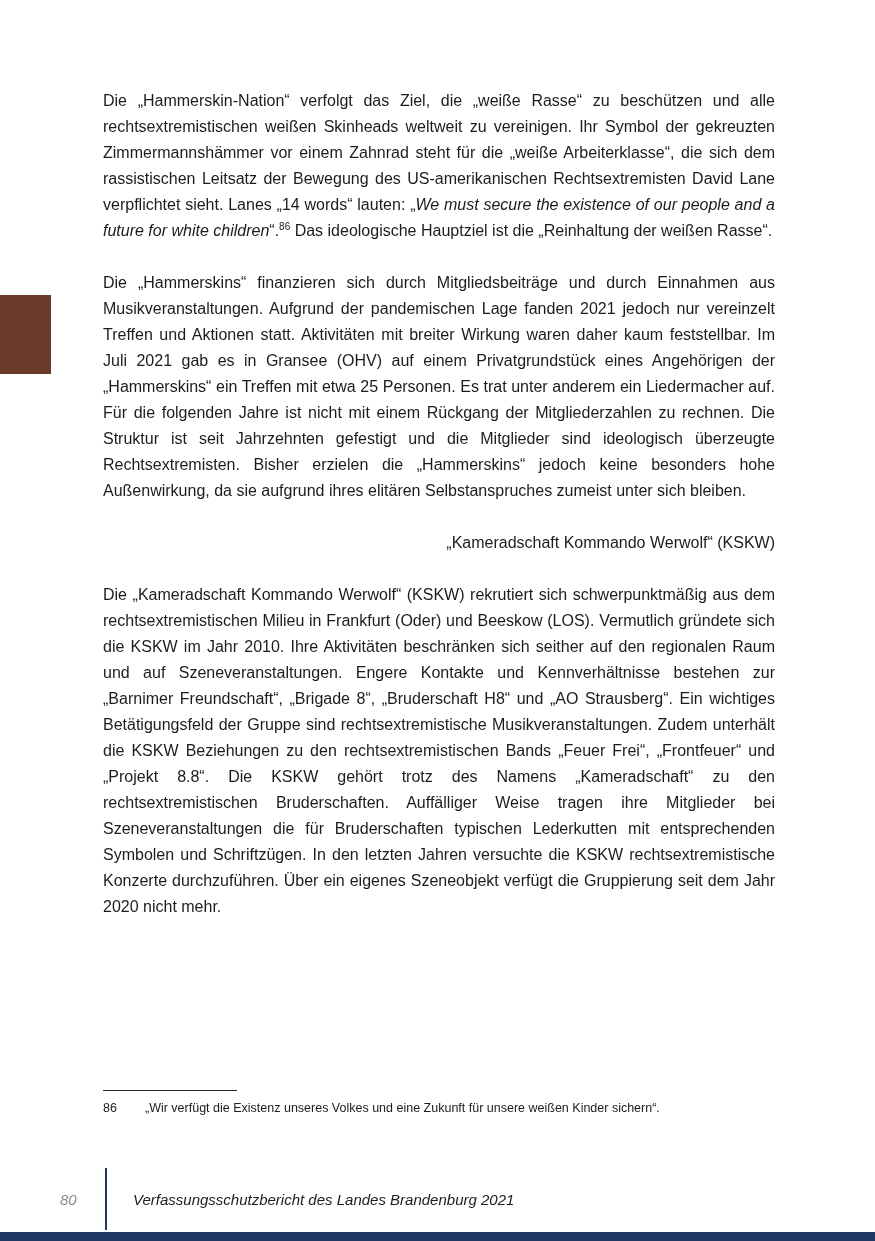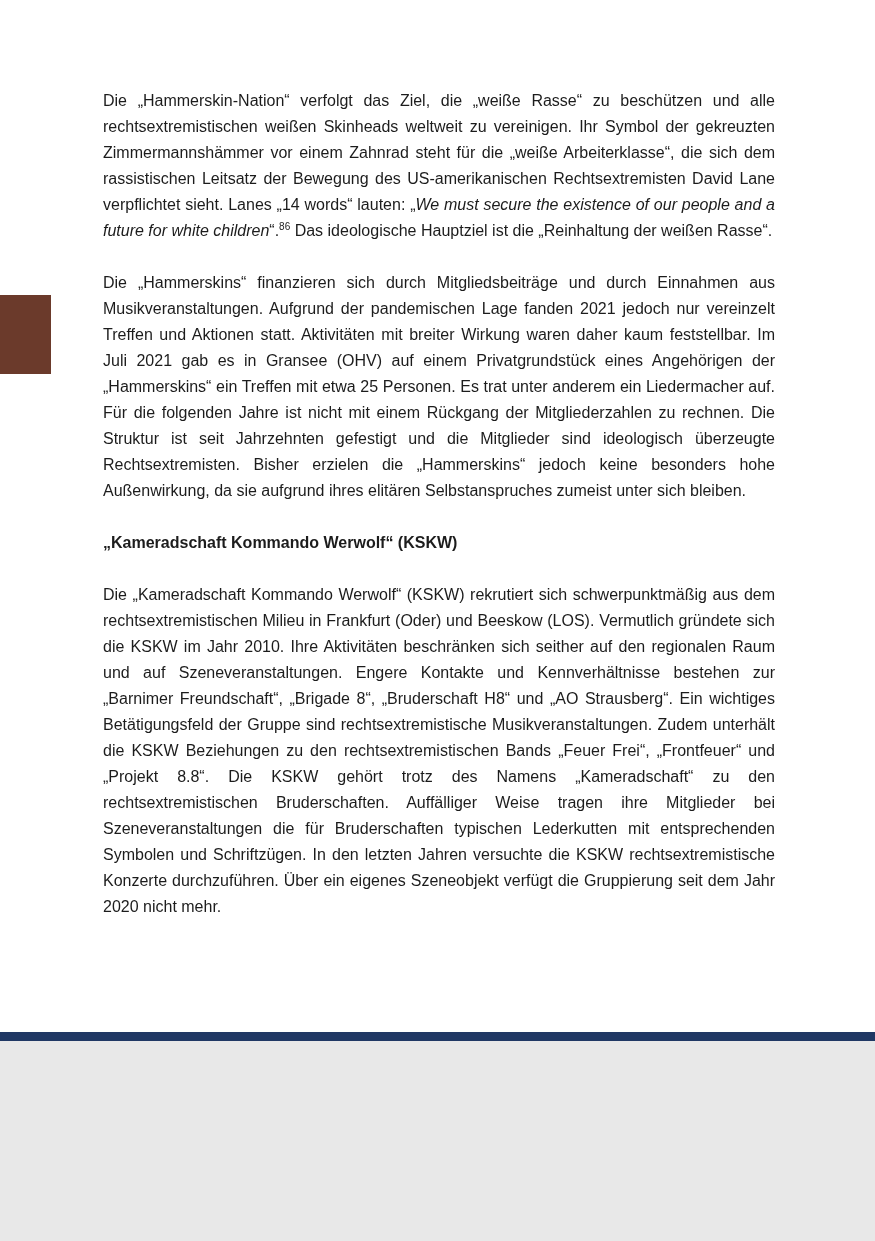--- a/index.html
+++ b/index.html
@@ -3,21 +3,21 @@
 <meta charset="utf-8">
 <title>Verfassungsschutzbericht Seite 80</title>
 <style>
   * { margin: 0; padding: 0; box-sizing: border-box; }
   html, body { background: #e8e8e8; }
   body { font-family: "Liberation Sans", sans-serif; }
 
   .page {
     position: relative;
     width: 875px;
-    height: 1041px;
+    height: 1241px;
     background: #ffffff;
     margin: 0 auto;
     overflow: hidden;
   }
 
   
   .chapter-tab {
     position: absolute;
     left: 0;
     top: 295px;
@@ -44,23 +44,24 @@
   }
   .italic { font-style: italic; }
   sup.fn-ref {
     font-size: 10px;
     line-height: 0;
     vertical-align: super;
   }
   .section-heading {
     font-size: 16px;
     line-height: 26px;
-    font-weight: bold;
+    font-weight: normal;
     color: #1c1c1c;
     margin: 0 0 26px 0;
+    text-align: right;
   }
 
   
   .footnote-block {
     position: absolute;
     left: 103px;
     top: 1090px;
     width: 672px;
   }
   .footnote-rule {
@@ -145,17 +146,18 @@
     <div class="footnote-rule"></div>
     <div class="footnote-line">
       <span class="fn-num">86</span>
       <span class="fn-text">„Wir verfügt die Existenz unseres Volkes und eine Zukunft für unsere weißen Kinder sichern“.</span>
     </div>
   </div>
 
   <footer class="page-footer">
     <span class="page-num">80</span>
     <span class="footer-divider"></span>
+    <span class="footer-title">Verfassungsschutzbericht des Landes Brandenburg 2021</span>
   </footer>
 
   <div class="bottom-bar"></div>
 
 </div>
 
 </body></html>

